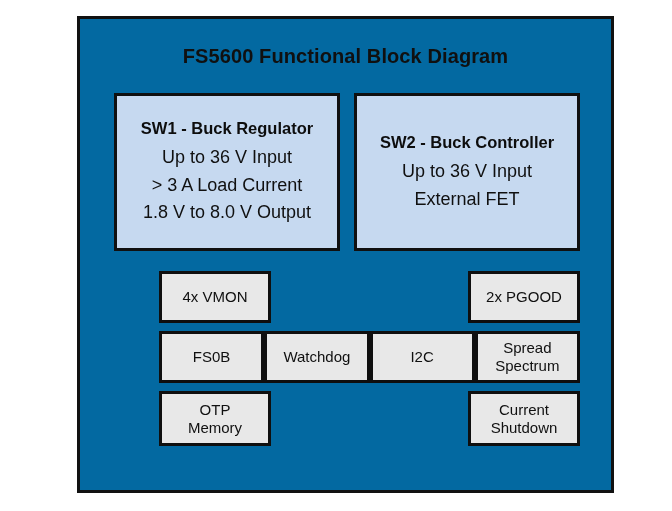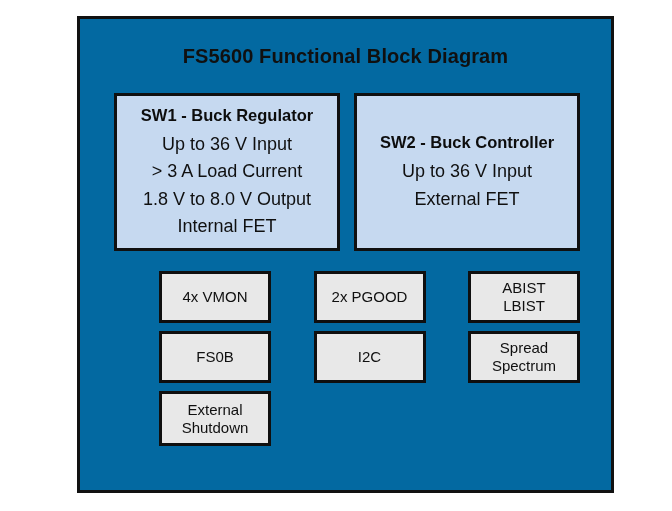--- a/index.html
+++ b/index.html
@@ -116,55 +116,57 @@
 <div id="diagram-panel">
 
   <div id="diagram-title">FS5600 Functional Block Diagram</div>
 
   <div id="switchers">
       <div class="switcher-block">
         <div class="switcher-title">SW1 - Buck Regulator</div>
         <div class="switcher-line">Up to 36 V Input</div>
         <div class="switcher-line">&gt; 3 A Load Current</div>
         <div class="switcher-line">1.8 V to 8.0 V Output</div>
-        <div class="switcher-line">Internal FET</div>
       </div>
       <div class="switcher-block">
         <div class="switcher-title">SW2 - Buck Controller</div>
         <div class="switcher-line">Up to 36 V Input</div>
         <div class="switcher-line">External FET</div>
       </div>
     </div>
 
   <div id="feature-grid">
       <div class="feature-row">
         <div class="feature-block">
           <div class="feature-line">4x VMON</div>
         </div>
         <div class="feature-block">
           <div class="feature-line">2x PGOOD</div>
         </div>
-        <div class="feature-block">
-          <div class="feature-line">ABIST</div>
-          <div class="feature-line">LBIST</div>
-        </div>
       </div>
       <div class="feature-row">
         <div class="feature-block">
           <div class="feature-line">FS0B</div>
+        </div>
+        <div class="feature-block">
+          <div class="feature-line">Watchdog</div>
         </div>
         <div class="feature-block">
           <div class="feature-line">I2C</div>
         </div>
         <div class="feature-block">
           <div class="feature-line">Spread</div>
           <div class="feature-line">Spectrum</div>
         </div>
       </div>
       <div class="feature-row">
         <div class="feature-block">
-          <div class="feature-line">External</div>
+          <div class="feature-line">OTP</div>
+          <div class="feature-line">Memory</div>
+        </div>
+        <div class="feature-block">
+          <div class="feature-line">Current</div>
           <div class="feature-line">Shutdown</div>
         </div>
       </div>
     </div>
 
 </div>
 
 </body></html>

